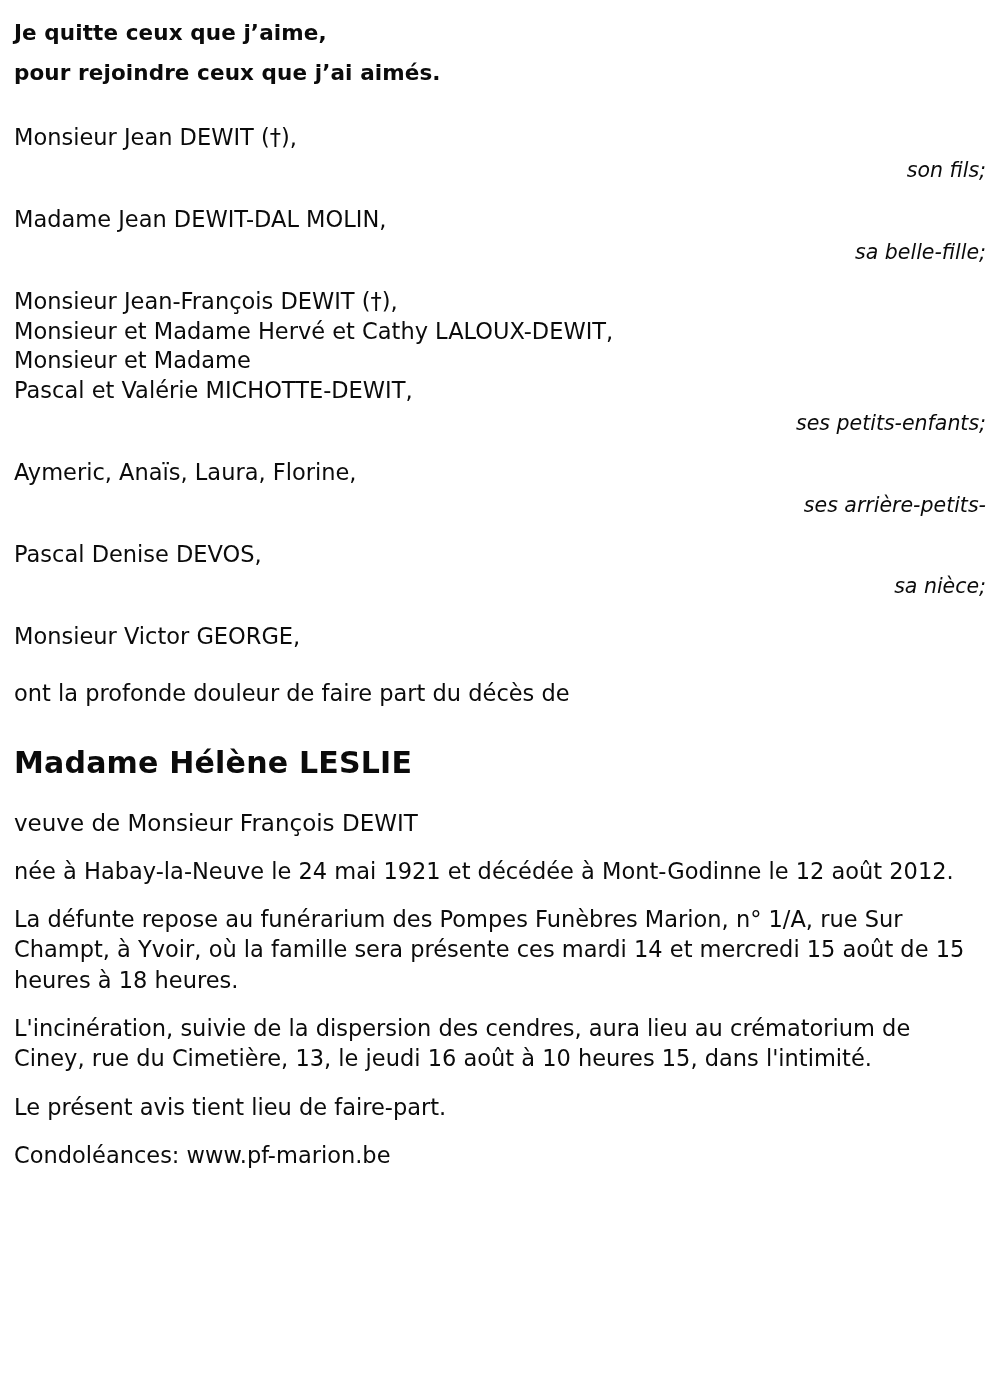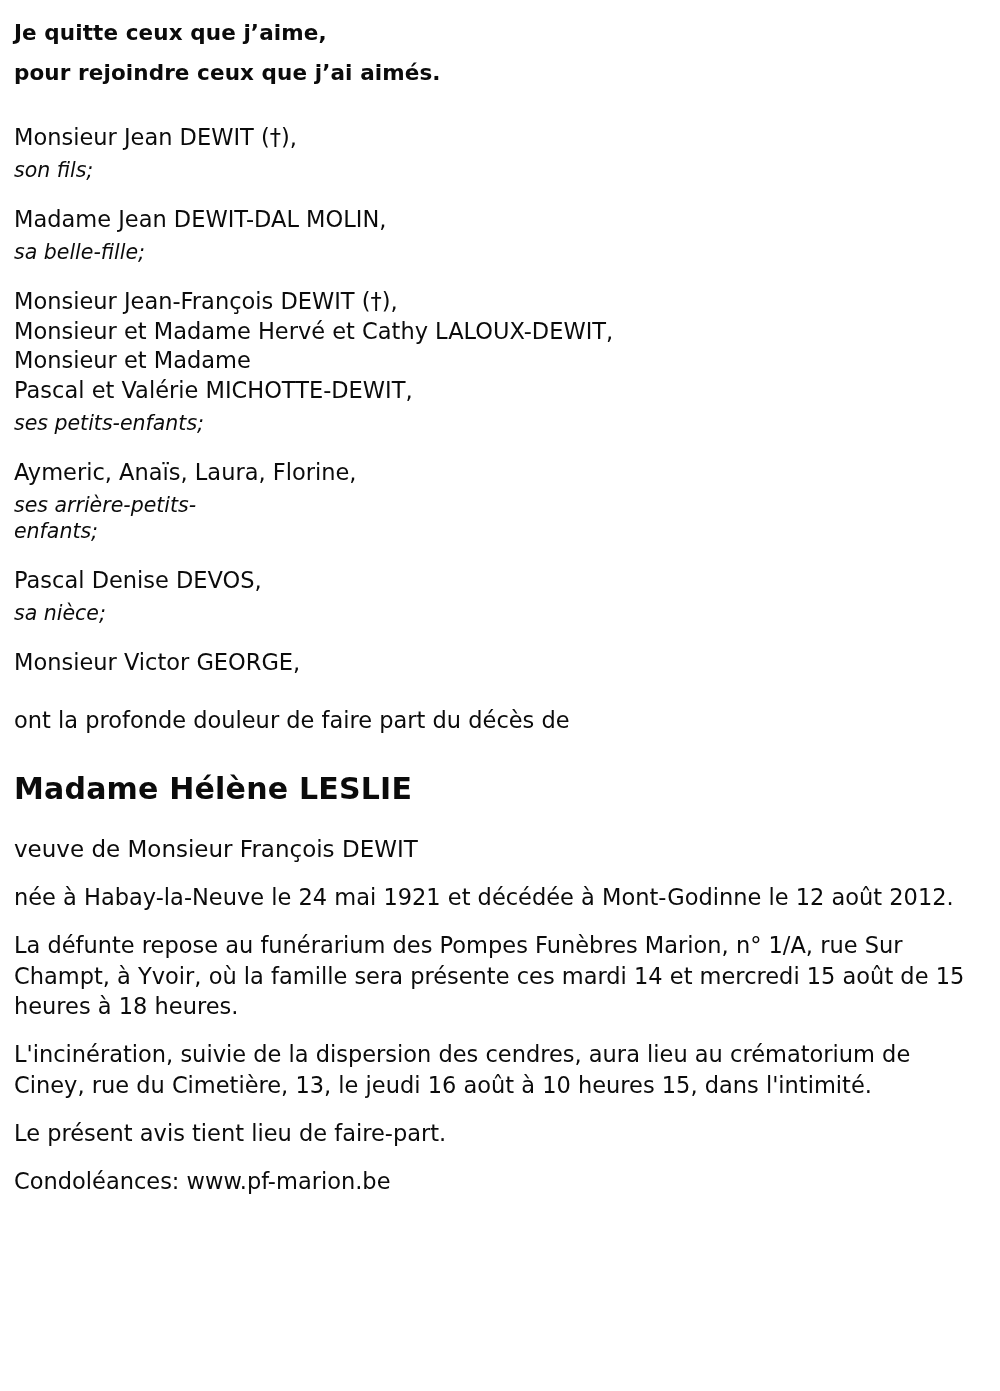--- a/index.html
+++ b/index.html
@@ -43,20 +43,21 @@
   .fam-names {
     font-size: 22.5px;
     line-height: 1.32;
     max-width: 760px;
   }
   .fam-names .nm {
     display: block;
     white-space: nowrap;
   }
   .fam-rel {
+    text-align: right;
     font-style: italic;
     font-size: 20.5px;
     line-height: 1.28;
     margin-top: 4px;
   }
   .fam-rel .rl {
     display: block;
   }
   .intro {
     margin-top: 28px;
@@ -127,21 +128,20 @@
         <span class="rl">ses petits-enfants;</span>
       </div>
     </div>
 
     <div class="fam-block">
       <div class="fam-names">
         <span class="nm">Aymeric, Anaïs, Laura, Florine,</span>
       </div>
       <div class="fam-rel">
         <span class="rl">ses arrière-petits-</span>
-        <span class="rl">enfants;</span>
       </div>
     </div>
 
     <div class="fam-block">
       <div class="fam-names">
         <span class="nm">Pascal Denise DEVOS,</span>
       </div>
       <div class="fam-rel">
         <span class="rl">sa nièce;</span>
       </div>

